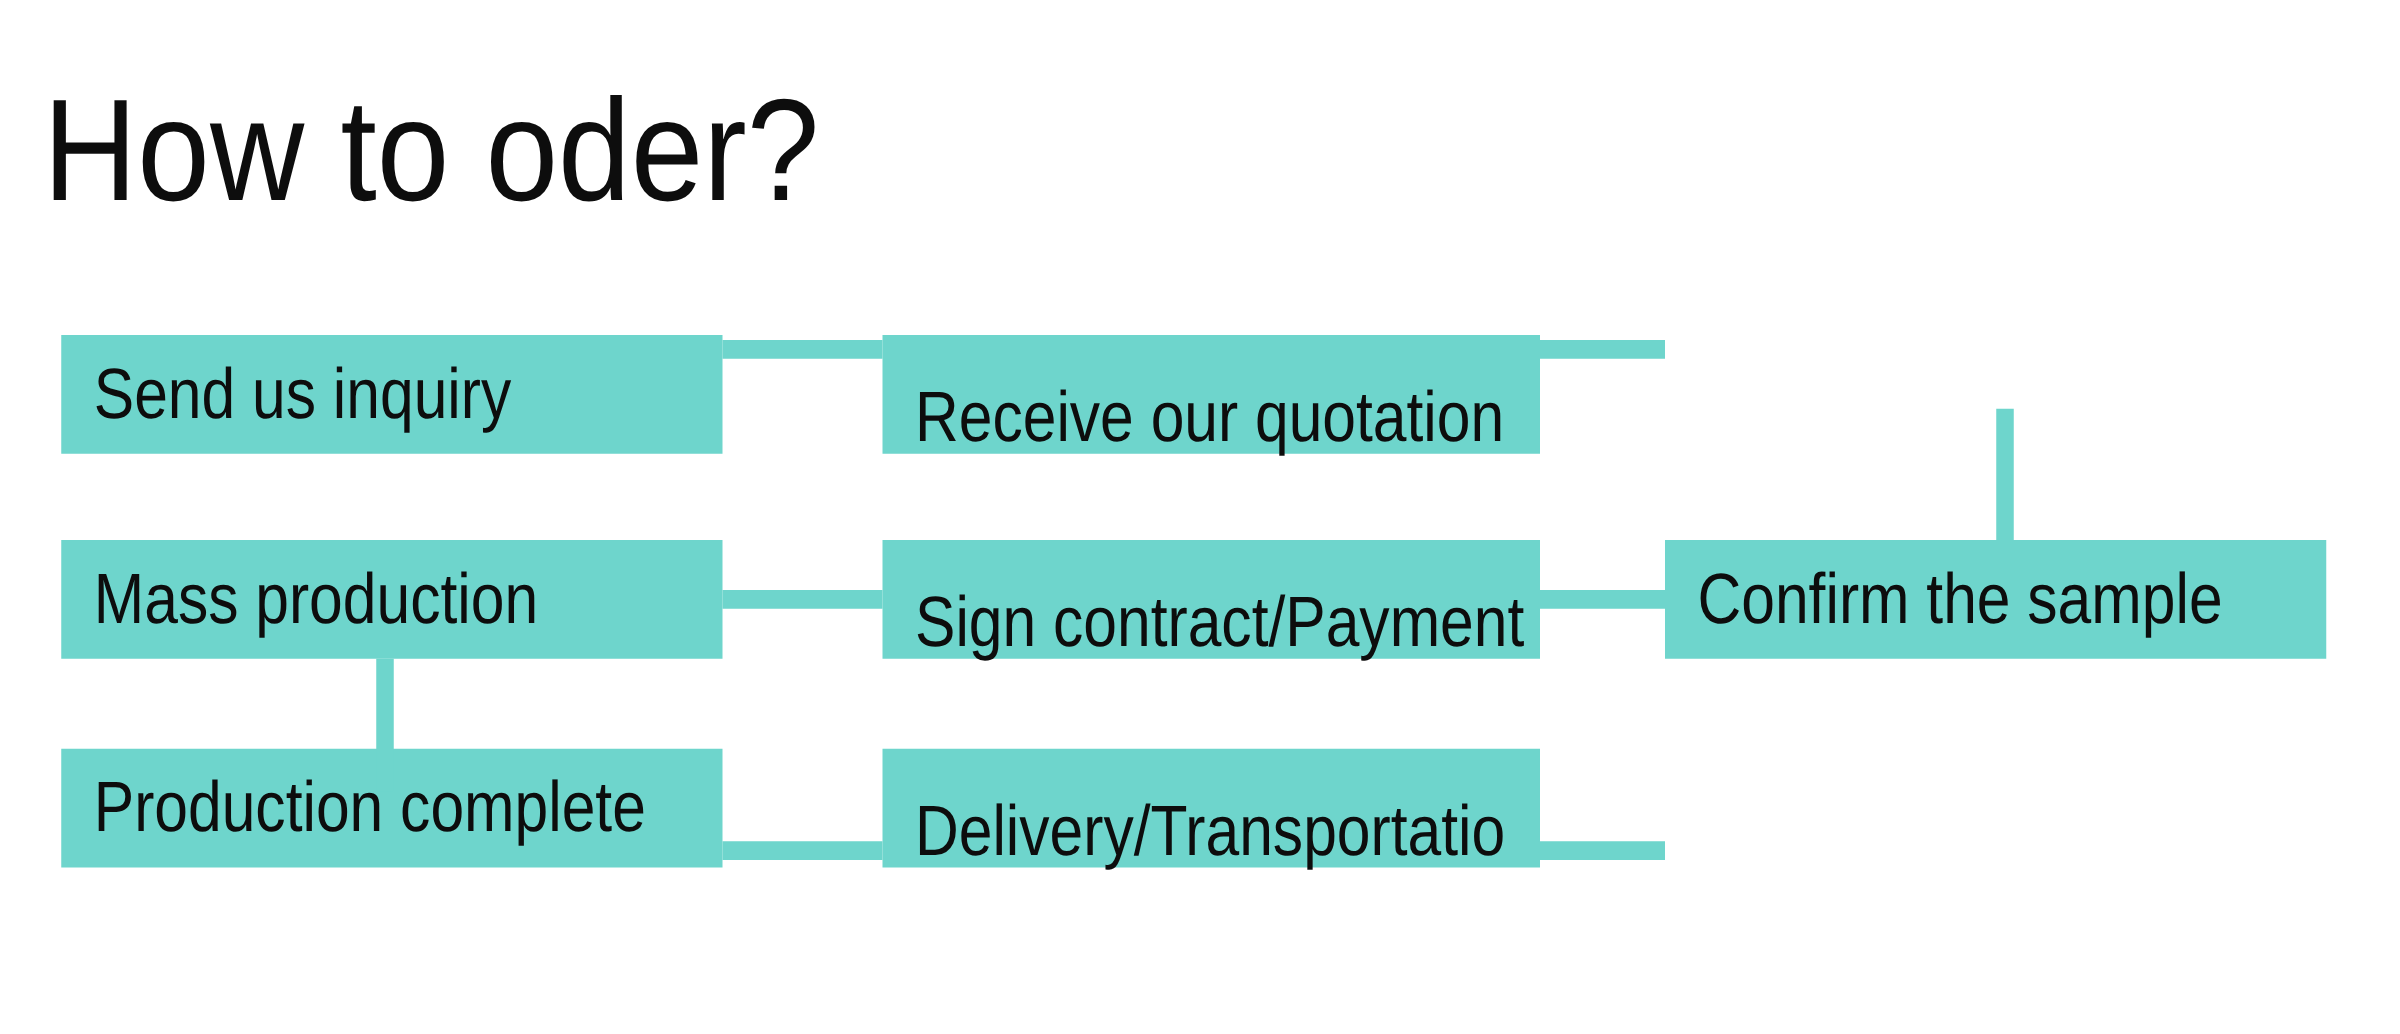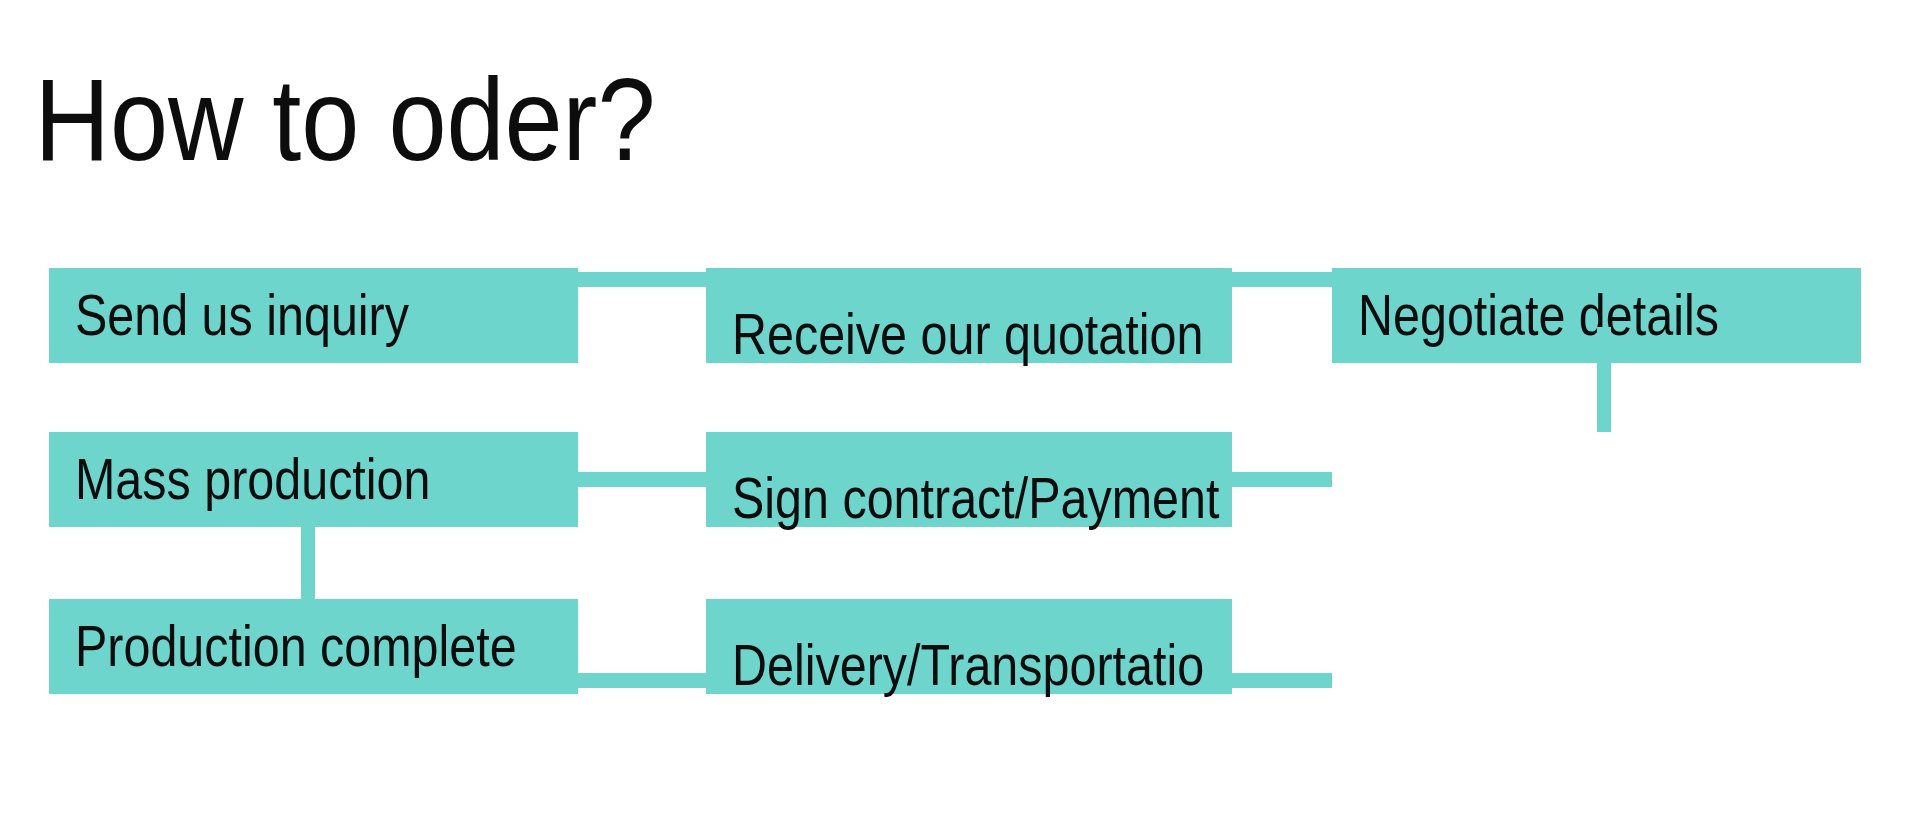--- a/index.html
+++ b/index.html
@@ -82,29 +82,29 @@
   <div class="title">
     <span class="squeeze">How to oder?</span>
   </div>
 
   <div class="box col1 row1">
     <span class="squeeze">Send us inquiry</span>
   </div>
   <div class="box col2 row1">
     <span class="squeeze">Receive our quotation</span>
   </div>
-  <div class="box col3 row1">
-    <span class="squeeze">Negotiate details</span>
-  </div>
 
   <div class="box col1 row2">
     <span class="squeeze">Mass production</span>
   </div>
   <div class="box col2 row2">
     <span class="squeeze">Sign contract/Payment</span>
+  </div>
+  <div class="box col3 row2">
+    <span class="squeeze">Confirm the sample</span>
   </div>
 
   <div class="box col1 row3">
     <span class="squeeze">Production complete</span>
   </div>
   <div class="box col2 row3">
     <span class="squeeze">Delivery/Transportatio</span>
   </div>
 
   <div class="connector h-conn h-gap12 h-row1"></div>

